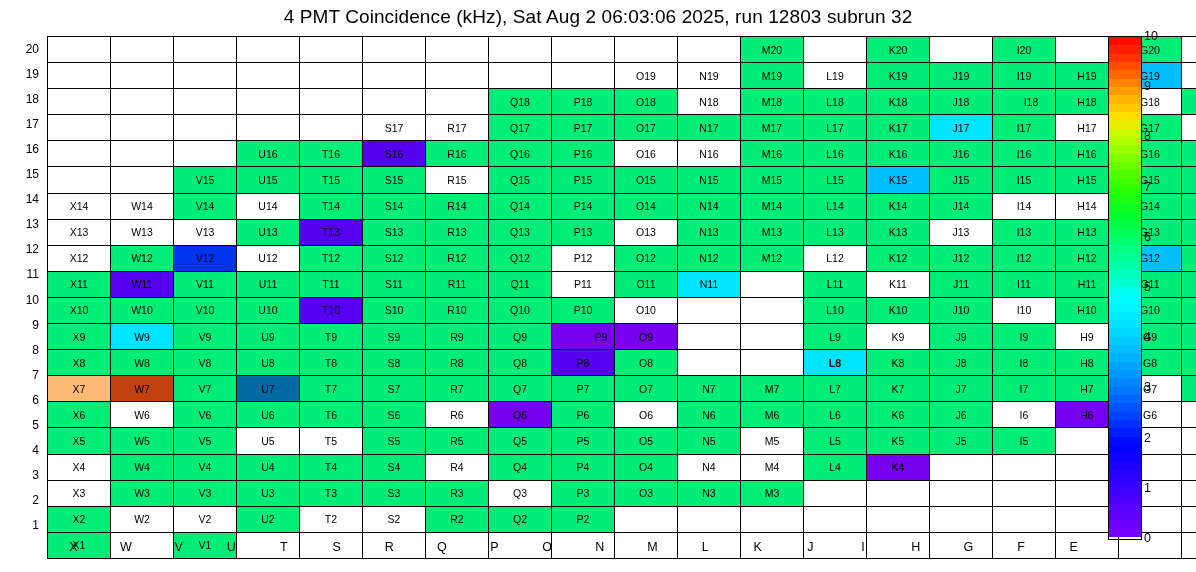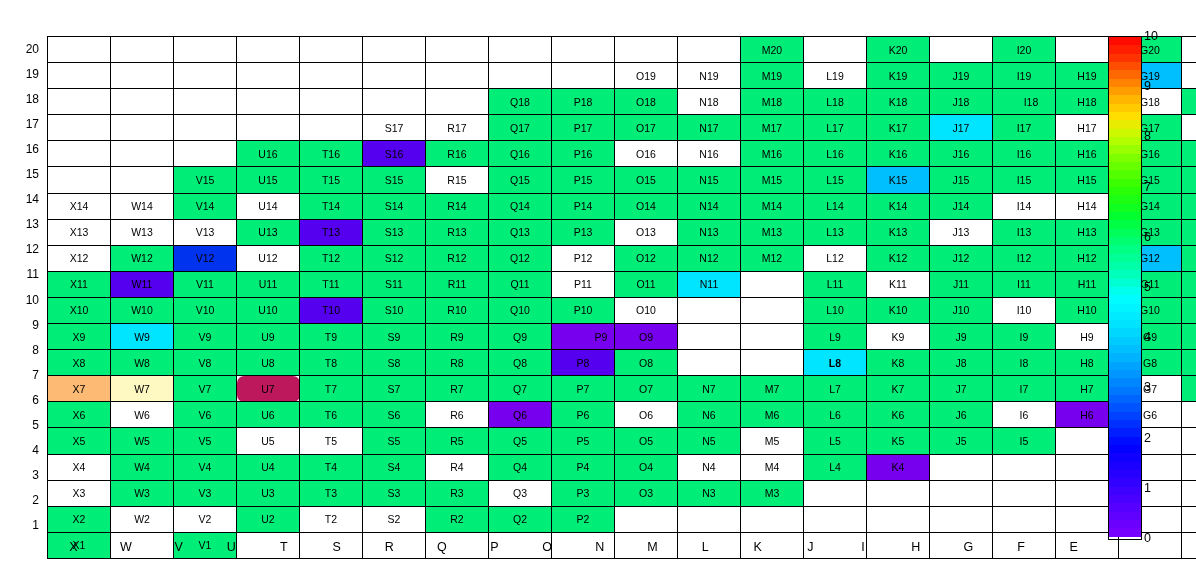--- a/index.html
+++ b/index.html
@@ -35,20 +35,21 @@
   #cbar{position:absolute;left:1108px;top:36px;width:32px;height:502px;border:1px solid #000;}
   #cbar .seg{width:100%;}
   #cbarticks{position:absolute;left:1142px;top:36px;width:40px;height:502px;}
   #cbarticks div{position:absolute;font-size:12.5px;color:#000;height:14px;line-height:14px;}
 </style>
 </head>
 <body>
 
 <div id="root">
 
+  <div id="title">4 PMT Coincidence (kHz), Sat Aug  2 06:03:06 2025, run 12803 subrun 32</div>
 
   <div class="ylabels">
       <div style="top: 5.55px;">20</div>
       <div style="top: 30.65px;">19</div>
       <div style="top: 55.75px;">18</div>
       <div style="top: 80.85px;">17</div>
       <div style="top: 105.95px;">16</div>
       <div style="top: 131.05px;">15</div>
       <div style="top: 156.15px;">14</div>
       <div style="top: 181.25px;">13</div>
@@ -337,23 +338,23 @@
             <td style="background: rgb(0, 229, 255); font-weight: bold;">L8</td>
             <td style="background: rgb(0, 238, 119);">K8</td>
             <td style="background: rgb(0, 238, 119);">J8</td>
             <td style="background: rgb(0, 238, 119);">I8</td>
             <td style="background: rgb(0, 238, 119);">H8</td>
             <td style="background: rgb(0, 238, 119);">G8</td>
             <td style="background: rgb(0, 238, 119);">F8</td>
           </tr>
           <tr>
             <td style="background: #fdba74;">X7</td>
-            <td style="background: #fef9c3;">W7</td>
+            <td style="background: #c2410c;">W7</td>
             <td style="background: rgb(0, 238, 119);">V7</td>
-            <td style="background: #be185d; border-radius: 7px;">U7</td>
+            <td style="background: #0369a1;">U7</td>
             <td style="background: rgb(0, 238, 119);">T7</td>
             <td style="background: rgb(0, 238, 119);">S7</td>
             <td style="background: rgb(0, 238, 119);">R7</td>
             <td style="background: rgb(0, 238, 119);">Q7</td>
             <td style="background: rgb(0, 238, 119);">P7</td>
             <td style="background: rgb(0, 238, 119);">O7</td>
             <td style="background: rgb(0, 238, 119);">N7</td>
             <td style="background: rgb(0, 238, 119);">M7</td>
             <td style="background: rgb(0, 238, 119);">L7</td>
             <td style="background: rgb(0, 238, 119);">K7</td>

